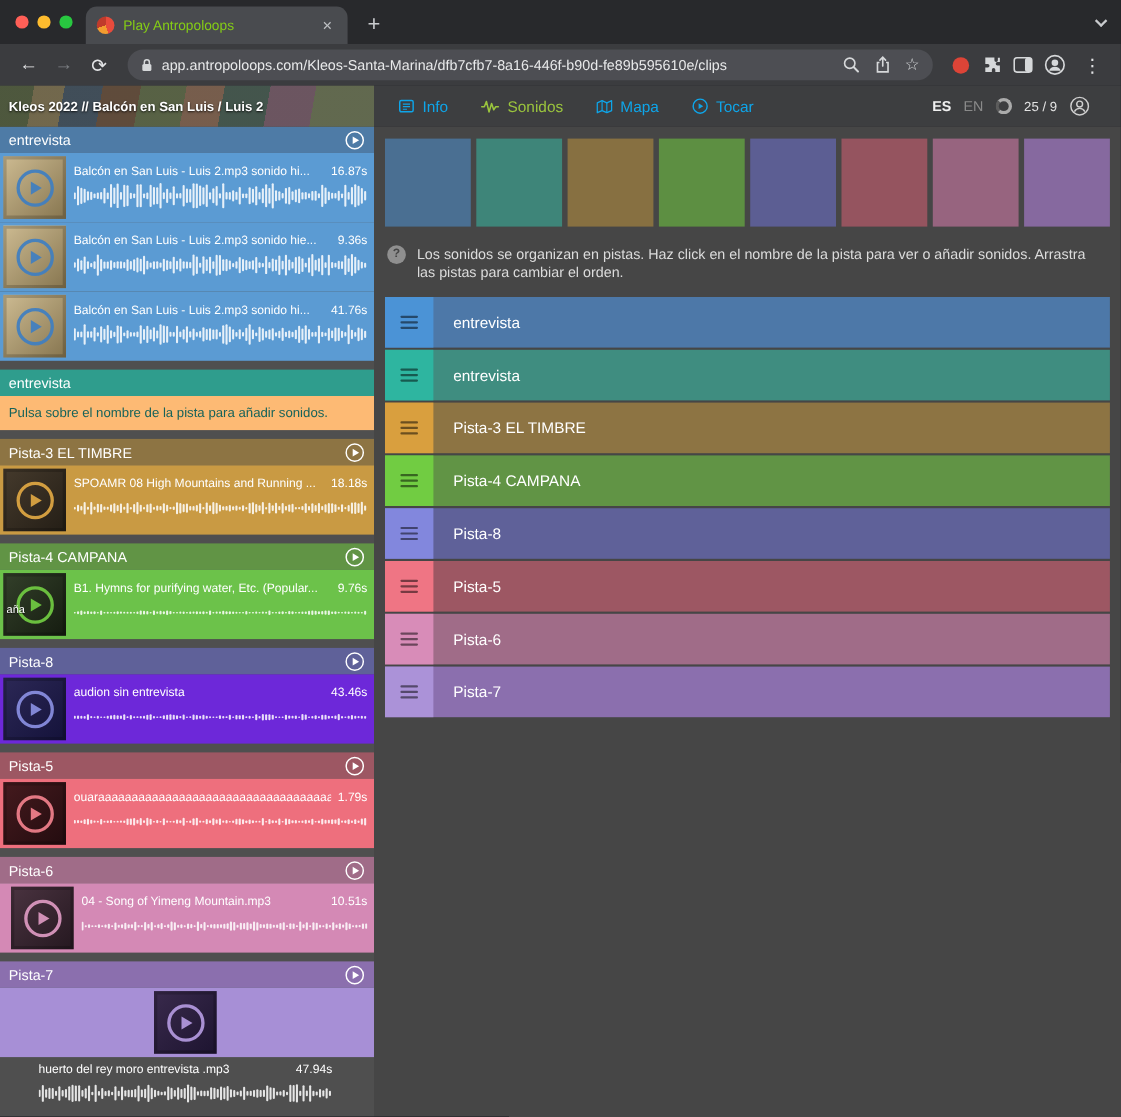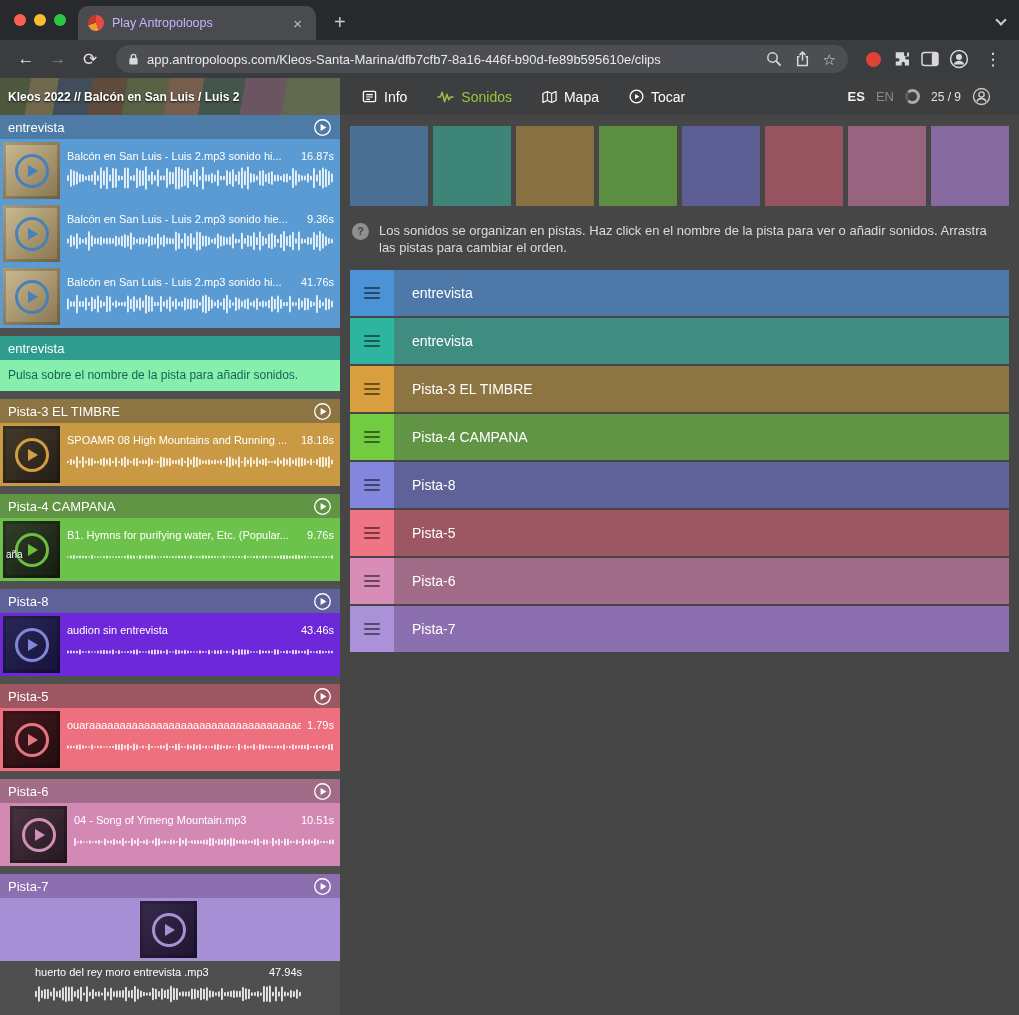--- a/index.html
+++ b/index.html
@@ -7,21 +7,21 @@
   body{font-family:"Liberation Sans",sans-serif}
   .screen{width:1019px;height:1015px;display:flex;flex-direction:column;overflow:hidden}
 
   
   .tabstrip{height:40px;background:#28292c;position:relative;display:flex;align-items:flex-end;flex:none}
   .traffic{position:absolute;left:14px;top:14px;display:flex;gap:8px}
   .light{width:12px;height:12px;border-radius:50%;display:inline-block}
   .light.red{background:#ff5f57}.light.yellow{background:#febc2e}.light.green{background:#28c840}
   .tab{margin-left:78px;width:238px;height:34px;background:#494b4f;border-radius:10px 10px 0 0;display:flex;align-items:center;padding:0 10px;gap:8px}
   .favicon{width:16px;height:16px;border-radius:50%;background:conic-gradient(#e84b3c 0 45%,#f39c2f 45% 70%,#c03a2b 70% 100%);flex:none}
-  .tab-title{color:#c4b5fd;font-size:12.5px;flex:1;white-space:nowrap;overflow:hidden}
+  .tab-title{color:#84cc16;font-size:12.5px;flex:1;white-space:nowrap;overflow:hidden}
   .tab-close{color:#bfc1c4;font-size:15px;line-height:1;padding:2px 4px;border-radius:4px}
   .newtab{color:#c9cbce;font-size:20px;line-height:1;margin:0 0 8px 12px;padding:0 6px}
   .tabsearch{margin-left:auto;margin-right:14px;margin-bottom:12px}
   .chev{display:inline-block;width:8px;height:8px;border-right:2px solid #c9cbce;border-bottom:2px solid #c9cbce;transform:rotate(45deg);margin-top:-4px}
 
   
   .navbar{height:38px;background:#3b3c3f;display:flex;align-items:center;padding:0 12px;gap:4px;flex:none}
   .nav-ic{width:28px;height:28px;display:flex;align-items:center;justify-content:center;color:#e2e3e5;font-size:17px;border-radius:50%;flex:none}
   .nav-ic.dim{color:#7d8084}
   .omnibox{flex:1;height:28px;background:#4d4e53;border-radius:14px;display:flex;align-items:center;padding:0 12px;gap:8px;margin:0 8px;min-width:0}
@@ -32,21 +32,21 @@
   .toolbar-right{display:flex;align-items:center;gap:10px;flex:none;padding-left:2px}
   .icon-svg{display:block}
 
   
   .appheader{height:37px;background:#3d3e40;display:flex;align-items:center;flex:none}
   .collage{width:340px;height:37px;flex:none;position:relative;background:
     linear-gradient(rgba(25,25,28,.38),rgba(25,25,28,.38)),
     linear-gradient(100deg,#6e7e52 0 9%,#a8986a 9% 17%,#596e7e 17% 27%,#8a6a4e 27% 37%,#7e8e5e 37% 49%,#b0876a 49% 59%,#5e7a6a 59% 71%,#9e7a8a 71% 83%,#8e9a6e 83% 100%)}
   .breadcrumb{position:absolute;inset:0;display:flex;align-items:center;padding:0 8px;color:#fff;font-size:12px;font-weight:700;white-space:nowrap;overflow:hidden;text-shadow:0 1px 2px rgba(0,0,0,.85)}
   .apptabs{display:flex;align-items:center;gap:30px;padding-left:22px}
-  .apptab{display:flex;align-items:center;gap:7px;color:#ffffff;font-size:14px;cursor:pointer}
+  .apptab{display:flex;align-items:center;gap:7px;color:#0ea5e9;font-size:14px;cursor:pointer}
   .appright{margin-left:auto;display:flex;align-items:center;gap:11px;padding-right:28px}
   .lang{font-size:13px;color:#f0f0f0;font-weight:700}
   .lang.off{color:#8a8a8a;font-weight:400}
   .ring{width:15px;height:15px;border-radius:50%;border:3px solid #ababab;border-left-color:#5c5c5c;flex:none}
   .counter{color:#e3e3e3;font-size:12px;white-space:nowrap}
 
   
   .content{flex:1;display:flex;min-height:0}
   .sidebar{width:340px;flex:none;background:#4f4f4f;overflow:hidden}
   .main{flex:1;background:#464646;padding:8px 10px 0 10px;overflow:hidden}
@@ -507,21 +507,21 @@
                   <rect x="264" y="9.7" width="1.9" height="6.6" rx="0.9"></rect>
                 </svg></div>
           </div>
         </div>
       </section>
 
       <section class="track">
         <div class="track-header" style="background: rgb(47, 157, 141);">
           <span class="track-name">entrevista</span>
         </div>
-        <div class="track-note" style="background: #86efac; color: rgb(23, 99, 90);">Pulsa sobre el nombre de la pista para añadir sonidos.</div>
+        <div class="track-note" style="background: #fdba74; color: rgb(23, 99, 90);">Pulsa sobre el nombre de la pista para añadir sonidos.</div>
       </section>
 
       <section class="track">
         <div class="track-header" style="background: rgb(141, 116, 67);">
           <span class="track-name">Pista-3 EL TIMBRE</span>
           <svg class="play-ic" viewBox="0 0 20 20">
               <circle cx="10" cy="10" r="8.2" fill="none" stroke="#fff" stroke-width="1.4"></circle>
               <path d="M8 6.3 14.2 10 8 13.7z" fill="#fff"></path>
             </svg>
         </div>

